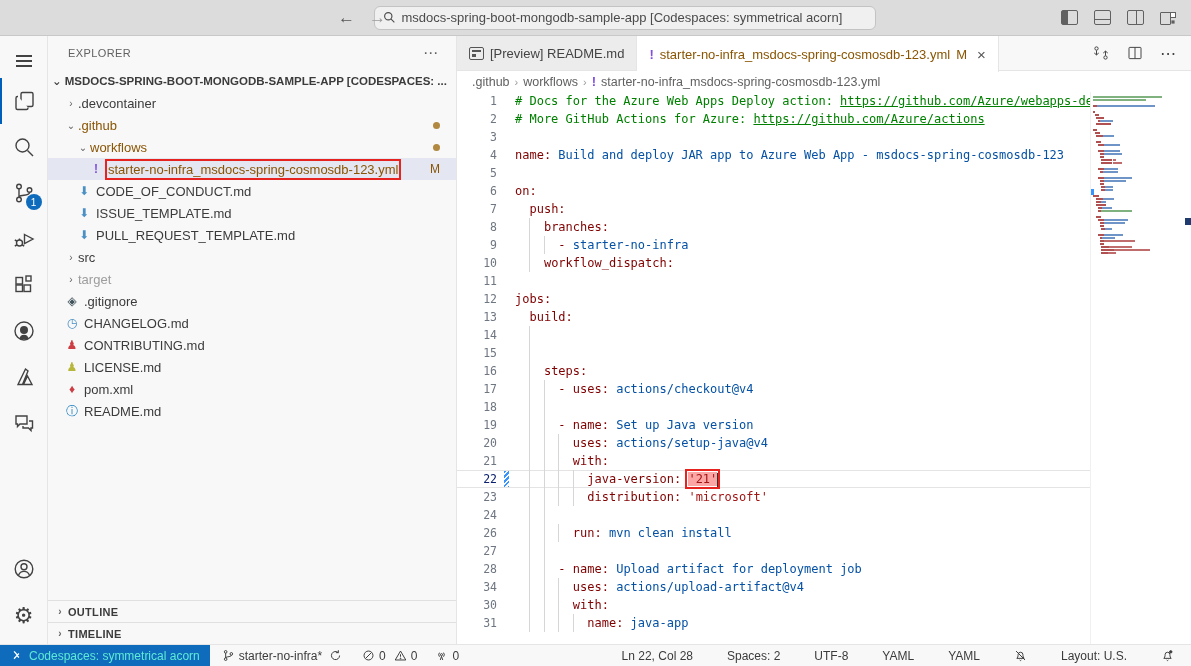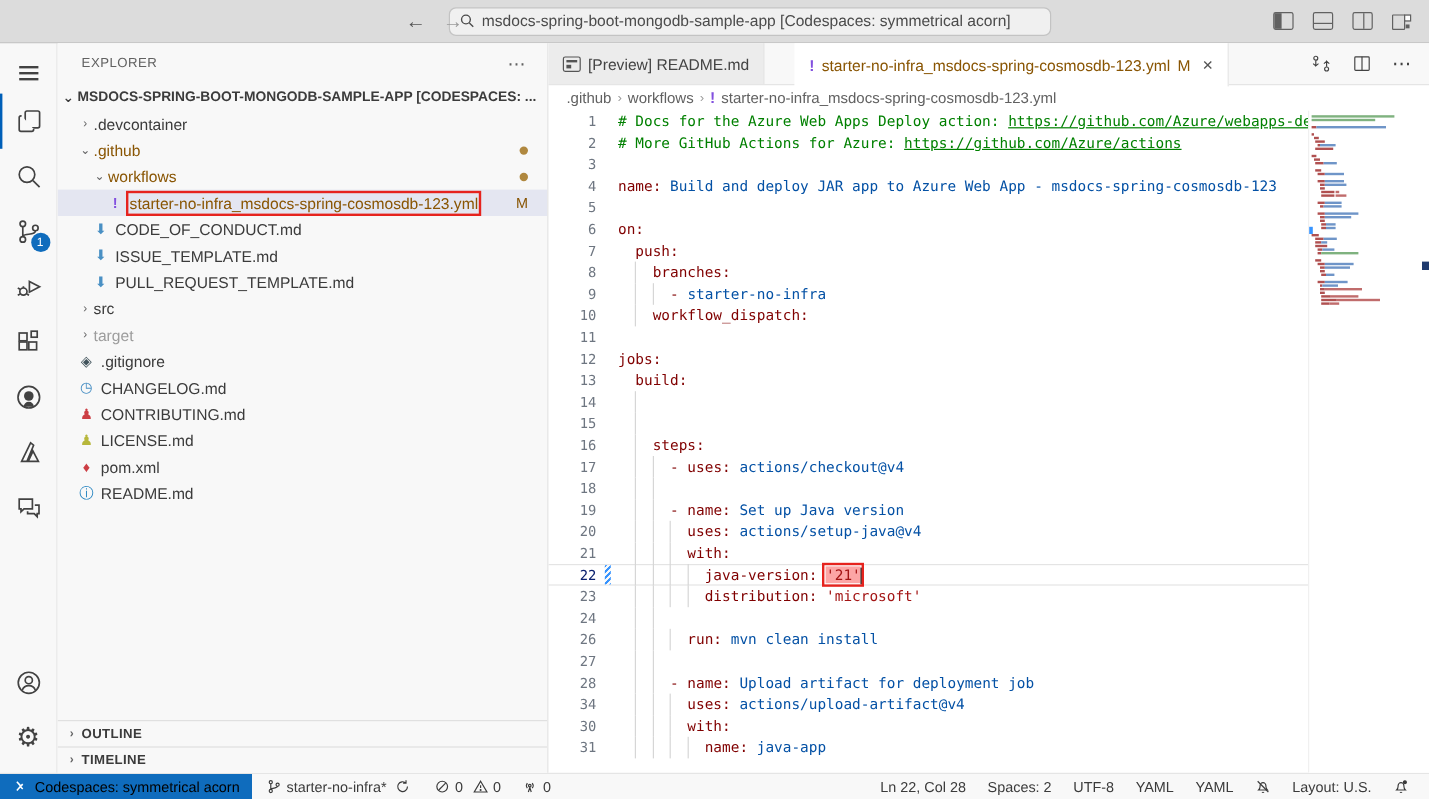--- a/index.html
+++ b/index.html
@@ -53,21 +53,21 @@
   .row .flabel.redbox { outline:2.5px solid #e6231e; outline-offset:1px; }
   .row .right-ind { position:absolute; right:16px; }
   .dot-ind { width:7px; height:7px; border-radius:50%; background:#b0883f; }
   .m-badge { color:#895503; font-size:12px; }
   .sb-sections { position:absolute; bottom:0; left:0; right:0; }
   .sb-section { height:22px; border-top:1px solid #e0e0e0; display:flex; align-items:center; font-size:11px; font-weight:bold; color:#3b3b3b; padding-left:4px; letter-spacing:.3px; }
   .sb-section .chev { width:16px; text-align:center; font-size:10px; color:#646465; }
 
   
   .editor { flex:1; display:flex; flex-direction:column; min-width:0; background:#fff; }
-  .tabbar { height:35px; background:#f8f8f8; border-bottom:1px solid #e5e5e5; display:flex; align-items:stretch; position:relative; flex:0 0 35px;gap:25px; }
+  .tabbar { height:35px; background:#f8f8f8; border-bottom:1px solid #e5e5e5; display:flex; align-items:stretch; position:relative; flex:0 0 35px; }
   .tab { display:flex; align-items:center; gap:6px; padding:0 12px; font-size:13px; border-right:1px solid #e5e5e5; color:#444; position:relative; }
   .tab.inactive { background:#ececec; }
   .tab.active { background:#fff; height:36px; z-index:2; }
   .tab .tlabel.mod { color:#895503; }
   .tab .mbadge { color:#895503; }
   .tab .close { color:#555; font-size:15px; margin-left:4px; }
   .tab-actions { margin-left:auto; display:flex; align-items:center; gap:16px; padding-right:14px; color:#424242; }
   .tab-actions svg { width:18px; height:18px; stroke:#424242; fill:none; stroke-width:1.3; }
   .tab-actions .more { font-size:16px; letter-spacing:1px; }
   .yaml-bang { color:#8250df; font-weight:bold; font-size:13px; }
@@ -102,25 +102,25 @@
   .minimap { width:95px; position:relative; background:#fff; border-left:1px solid #f0f0f0; }
   .mm-row { position:absolute; height:2px; }
   .mm-seg { position:absolute; height:2px; top:0; }
   .mm-dirty { position:absolute; left:0; width:2.5px; height:6px; background:#3794ff; }
   .ruler { width:6px; position:relative; background:#fff; }
   .ruler-marker { position:absolute; left:0; width:6px; }
 
   
   .statusbar { height:22px; border-top:1px solid #e5e5e5; background:#f8f8f8; display:flex; align-items:stretch; font-size:12px; color:#3b3b3b; flex:0 0 22px; }
   .sb-left { display:flex; align-items:stretch; flex:1; }
-  .remote-chip { background:#0f6cbd; color:#000000; display:flex; align-items:center; gap:6px; padding:0 10px; font-size:12px; }
+  .remote-chip { background:#0f6cbd; color:#5eead4; display:flex; align-items:center; gap:6px; padding:0 10px; font-size:12px; }
   .remote-chip svg { width:13px; height:13px; stroke:#fff; stroke-width:1.6; fill:none; }
   .sb-item { display:flex; align-items:center; gap:4px; padding:0 6px; }
   .sb-item svg { width:13px; height:13px; stroke:#3b3b3b; stroke-width:1.2; fill:none; }
-  .sb-right { display:flex; align-items:center; gap:4px; padding-right:10px;justify-content:space-between; }
+  .sb-right { display:flex; align-items:center; gap:20px; padding-right:10px;justify-content:space-between; }
   .sb-right .sb-item { padding:0 7px; }
 </style>
 </head>
 <body>
 
 <div id="app">
 
   <div class="titlebar">
     <div class="nav-arrows">
       <span>←</span>

